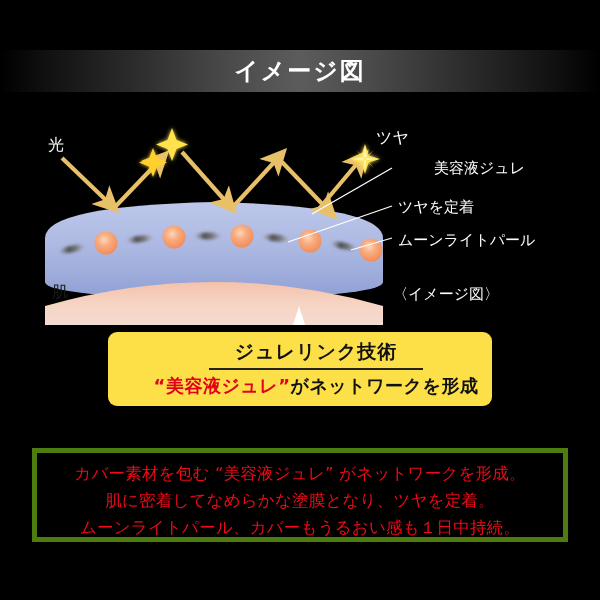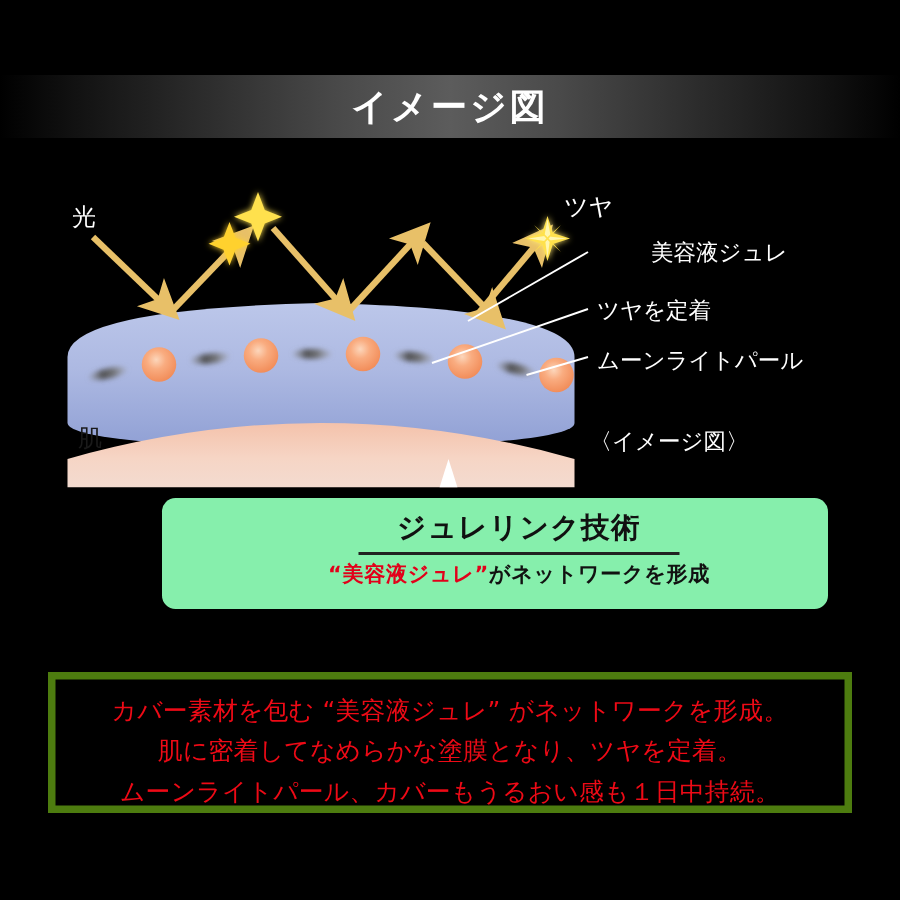--- a/index.html
+++ b/index.html
@@ -77,23 +77,23 @@
     color: #1a1a1a;
     font-size: 16px;
     white-space: nowrap;
   }
 
   
   .callout {
     position: absolute;
     left: 108px;
     top: 332px;
-    width: 444px;
+    width: 384px;
     height: 74px;
-    background: #86efac;
+    background: #fde047;
     border-radius: 9px;
     box-sizing: border-box;
     padding-top: 7px;
     padding-left: 32px;
   }
   .callout-line1 {
     text-align: center;
     color: #111111;
     font-size: 19px;
     font-weight: bold;
@@ -101,21 +101,21 @@
     white-space: nowrap;
   }
   .callout-underline {
     width: 214px;
     height: 2px;
     background: #222222;
     margin: 3px auto 4px auto;
   }
   .callout-line2 {
     text-align: center;
-    font-size: 14px;
+    font-size: 18px;
     font-weight: bold;
     letter-spacing: 0.5px;
     white-space: nowrap;
     color: #111111;
   }
   .callout-line2 .red { color: #e2001a; }
 
   
   .redbox {
     position: absolute;

